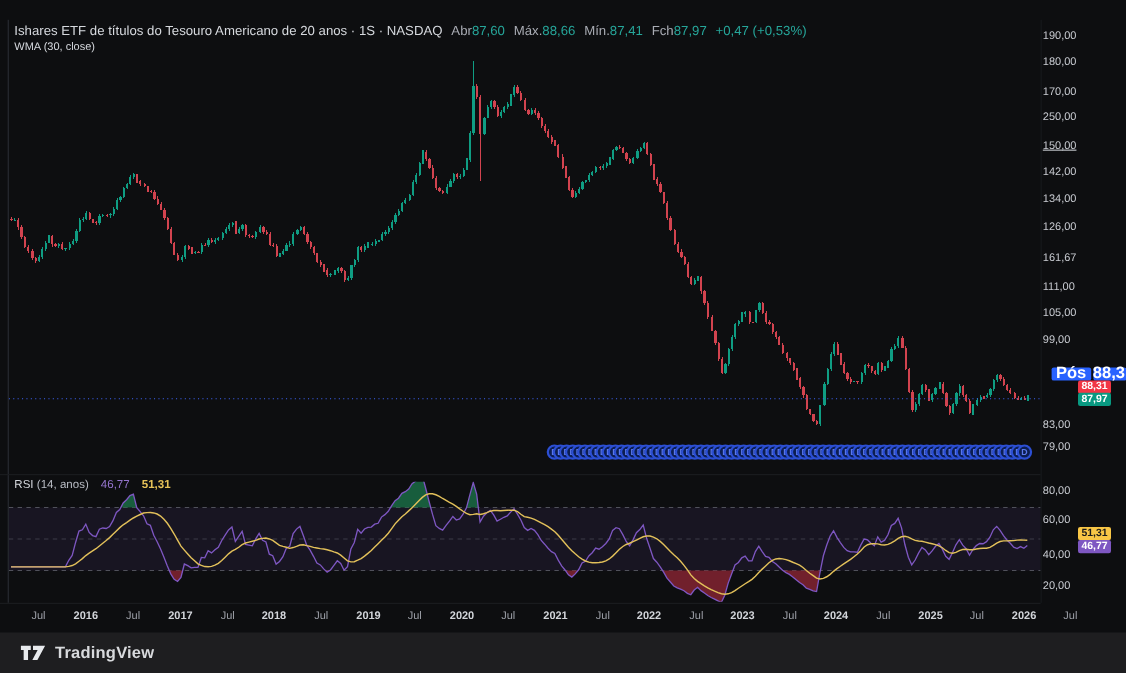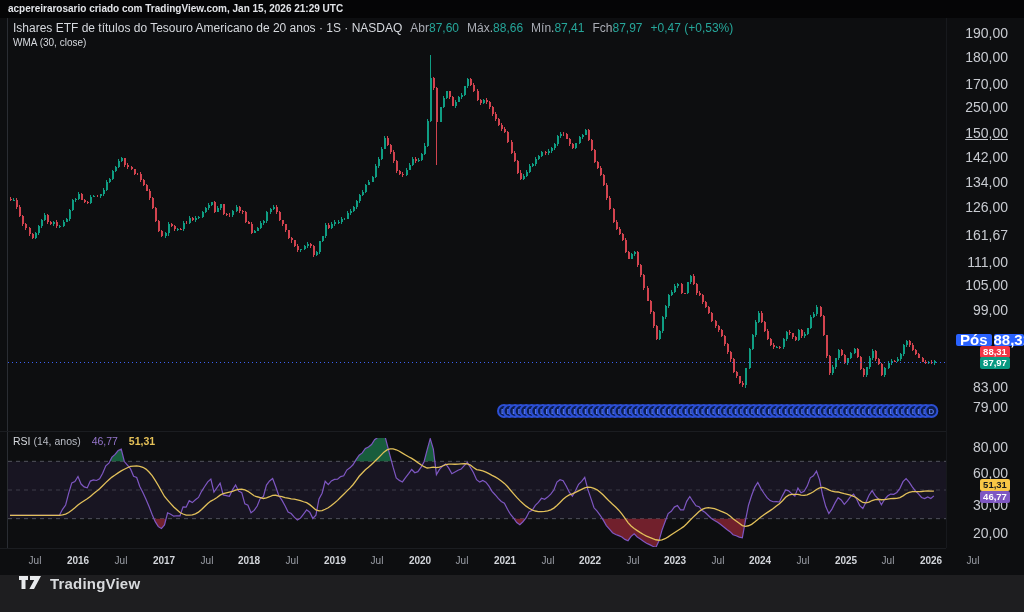--- a/index.html
+++ b/index.html
@@ -9,45 +9,42 @@
           color:#e2e4e8;font-size:10px;font-weight:700;line-height:18px;padding-left:8px;
           box-sizing:border-box;white-space:nowrap;}
   .pane-left-border{position:absolute;left:7px;top:18px;width:1px;height:530px;background:#2a2d33;}
   .sep-h{position:absolute;left:0;width:946px;height:1px;background:#1b1d21;}
   .sep-v{position:absolute;left:946px;top:18px;width:1px;height:530px;background:#17191d;}
   .legend{position:absolute;left:13px;top:22px;font-size:12px;color:#d6d9de;white-space:nowrap;line-height:13px;}
   .legend .lbl{color:#a9acb4;margin-left:8px;}
   .legend .val{color:#26a69a;}
   .legend .chg{color:#26a69a;margin-left:8px;}
   .legend2{position:absolute;left:13px;top:36px;font-size:10px;color:#d6d9de;line-height:13px;}
-  .price-label{position:absolute;left:948px;width:60px;text-align:right;font-size:14px;
+  .price-label{position:absolute;left:948px;width:60px;text-align:left;font-size:10px;
                color:#c8cbd1;height:12px;line-height:12px;}
   .badge{position:absolute;font-size:9.5px;font-weight:700;height:12px;line-height:12px;
          border-radius:2px;text-align:center;color:#fff;}
   .pos-badge-wrap{position:absolute;display:flex;gap:2px;height:12px;}
   .pos-badge-wrap span{display:block;height:12px;line-height:12px;border-radius:2px;
          font-size:15px;font-weight:700;color:#fff;text-align:center;}
   .time-label{position:absolute;top:555px;font-size:10px;color:#9da0a8;transform:translateX(-50%);white-space:nowrap;}
   .time-label.year{color:#d2d5da;font-weight:700;}
   .rsi-legend{position:absolute;left:13px;top:435px;font-size:10.5px;color:#d6d9de;white-space:nowrap;line-height:13px;}
   .rsi-legend .v-purple{color:#9575cd;margin-left:8px;}
   .rsi-legend .v-yellow{color:#e5c158;margin-left:8px;font-weight:700;}
   .footer{position:absolute;left:0;bottom:0;width:1024px;height:37px;background:#1e1e20;
-          display:flex;padding-left:18px;box-sizing:border-box;}
+          display:flex;align-items:center;padding-left:18px;box-sizing:border-box;}
   .brand{color:#d8dadd;font-size:15px;font-weight:700;margin-left:8px;letter-spacing:.2px;}
   svg.chart{position:absolute;left:0;top:0;}
 </style>
 </head>
 <body>
 
 <div class="screen">
 
-  <div class="topbar">
-    <span>acpereirarosario criado com TradingView.com, Jan 15, 2026 21:29 UTC</span>
-  </div>
 
   <svg class="chart" id="chart-svg" width="1024" height="612">
       <defs>
         <clipPath id="mainClip">
           <rect x="8" y="20" width="938" height="412"></rect>
         </clipPath>
         <clipPath id="rsiClip">
           <rect x="8" y="438" width="938" height="109"></rect>
         </clipPath>
       </defs>
@@ -868,21 +865,21 @@
 
   <div class="rsi-legend">
     <span>RSI</span>
     <span style="color:#b9bcc4">(14, anos)</span>
     <span class="v-purple">46,77</span>
     <span class="v-yellow">51,31</span>
   </div>
   <div id="rsi-axis">
       <div class="price-label" style="top: 441px;">80,00</div>
       <div class="price-label" style="top: 467px;">60,00</div>
-      <div class="price-label" style="top: 499px;">30,00</div>
+      <div class="price-label" style="top: 499px;">40,00</div>
       <div class="price-label" style="top: 527px;">20,00</div>
     </div>
   <div class="badge" id="rsi-badge-ma" style="left: 980px; top: 479px; width: 30px; background: rgb(248, 198, 70); color: rgb(27, 27, 27);">51,31</div>
   <div class="badge" id="rsi-badge-val" style="left: 980px; top: 491px; width: 30px; background: rgb(126, 87, 194);">46,77</div>
 
   <div id="time-axis">
       <div class="time-label" style="left: 35px;">Jul</div>
       <div class="time-label year" style="left: 78px;">2016</div>
       <div class="time-label" style="left: 121px;">Jul</div>
       <div class="time-label year" style="left: 164px;">2017</div>

